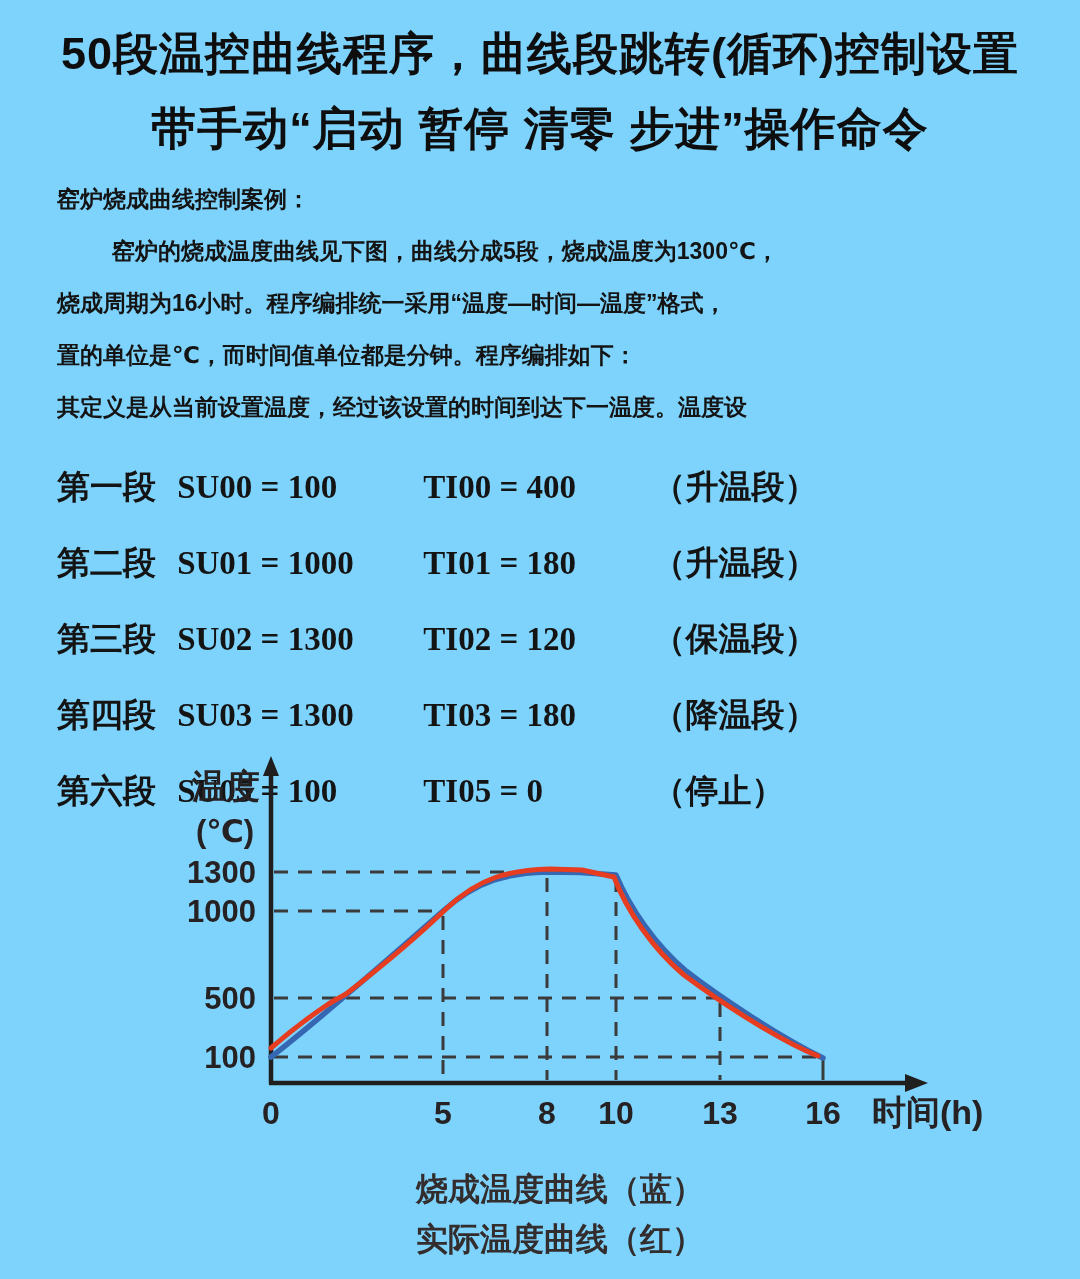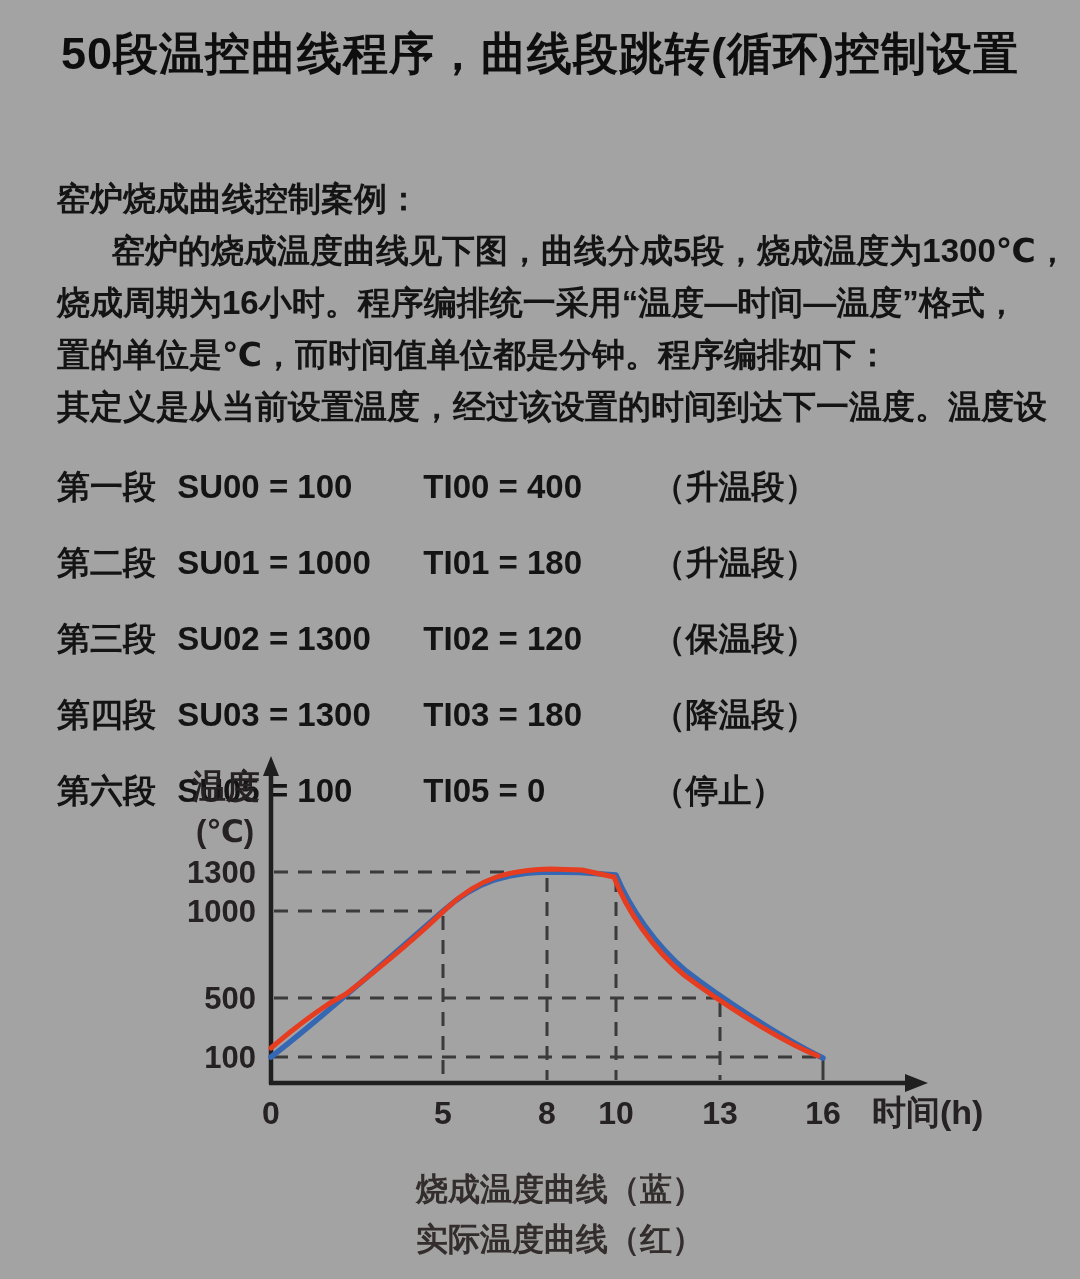--- a/index.html
+++ b/index.html
@@ -1,21 +1,21 @@
 <!DOCTYPE html>
 <html><head>
 <meta charset="utf-8">
 <style>
   * { margin: 0; padding: 0; box-sizing: border-box; }
   html, body { background: #ffffff; }
   .page {
     position: relative;
     width: 1080px;
     height: 1279px;
-    background: #a3a3a3;
+    background: #7dd3fc;
     font-family: "Liberation Sans", "DejaVu Sans", sans-serif;
     color: #141414;
     overflow: hidden;
   }
 
   
   .title {
     position: absolute;
     top: 16px; left: 0; right: 0;
     text-align: center;
@@ -24,39 +24,39 @@
     line-height: 75px;
     color: #0e0e0e;
     letter-spacing: 1px;
     white-space: nowrap;
   }
 
   
   .intro {
     position: absolute;
     top: 173px; left: 57px; right: 30px;
-    font-size: 33px;
+    font-size: 23px;
     font-weight: 700;
     line-height: 52px;
     color: #141414;
     white-space: nowrap;
   }
   .intro .indent { text-indent: 55px; }
 
   
   .program {
     position: absolute;
     top: 437px; left: 57px; right: 30px;
     font-size: 33px;
     font-weight: 700;
     line-height: 52px;
     color: #141414;
   }
   .p-line { white-space: nowrap; }
-  .p-line span { display: inline-block; }
+  .p-line span { display: inline-block; font-family: Liberation Serif, serif; }
   .p-line .su   { margin-left: 12px; min-width: 205px; margin-top: 24px; }
   .p-line .ti   { margin-left: 32px; min-width: 168px; }
   .p-line .note { margin-left: 52px; }
 
   
   .chart {
     position: absolute;
     top: 748px; left: 150px;
     width: 880px; height: 400px;
   }
@@ -89,20 +89,21 @@
     color: #332d2d;
   }
 </style>
 </head>
 <body>
 
 <div class="page">
 
   <header class="title">
     <div>50段温控曲线程序，曲线段跳转(循环)控制设置</div>
+    <div>带手动“启动 暂停 清零 步进”操作命令</div>
   </header>
 
   <section class="intro">
     <div>窑炉烧成曲线控制案例：</div>
     <div class="indent">窑炉的烧成温度曲线见下图，曲线分成5段，烧成温度为1300℃，</div>
     <div>烧成周期为16小时。程序编排统一采用“温度—时间—温度”格式，</div>
     <div>置的单位是℃，而时间值单位都是分钟。程序编排如下：</div>
     <div>其定义是从当前设置温度，经过该设置的时间到达下一温度。温度设</div>
   </section>
 

